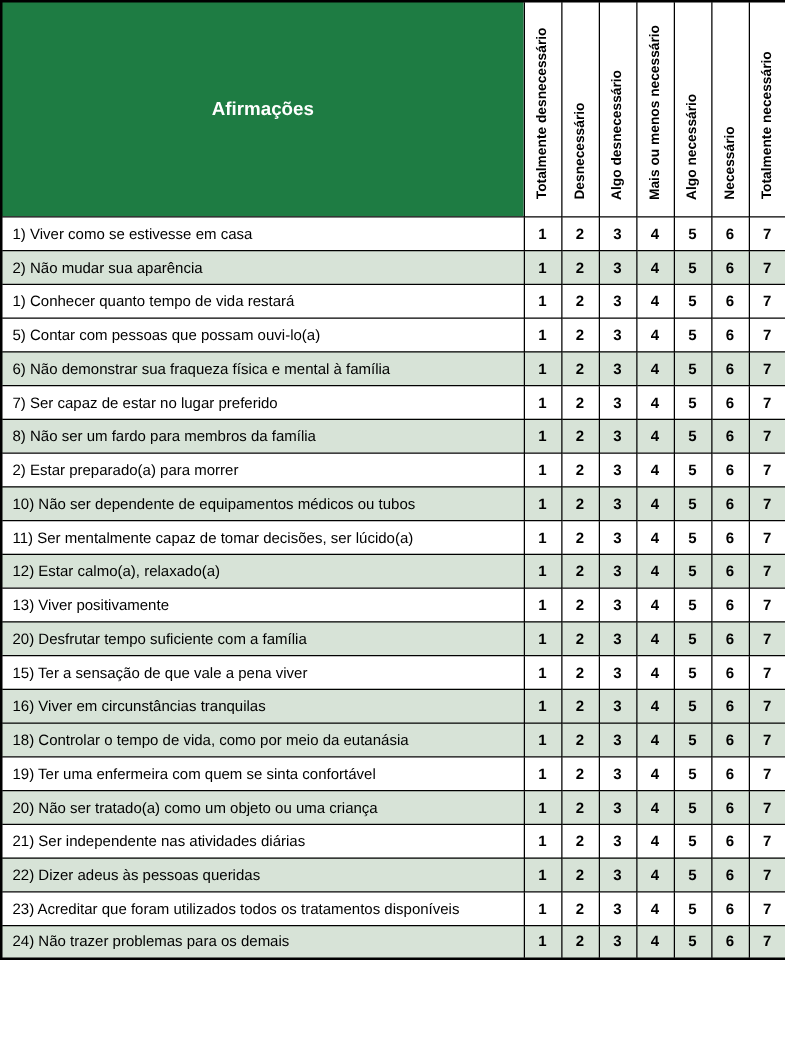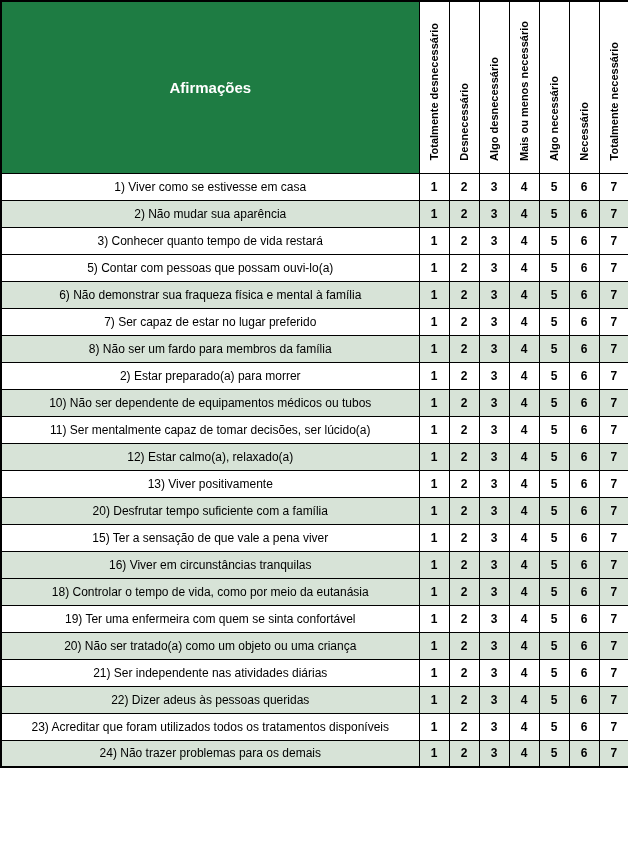--- a/index.html
+++ b/index.html
@@ -47,21 +47,21 @@
     font-size:11px;
     line-height:1.1;
     padding:8px 0;
   }
   tbody td{
     height:27px;
     font-size:12px;
   }
   td.stmt{
     padding:3px 8px;
-    text-align:center;
+    text-align:left;
   }
   td.num{
     text-align:center;
     font-weight:bold;
     padding:0;
   }
   tr.alt{background:var(--alt);}
 </style>
 </head>
 <body>
@@ -106,21 +106,21 @@
         <td class="stmt">2) Não mudar sua aparência</td>
         <td class="num">1</td>
         <td class="num">2</td>
         <td class="num">3</td>
         <td class="num">4</td>
         <td class="num">5</td>
         <td class="num">6</td>
         <td class="num">7</td>
       </tr>
       <tr>
-        <td class="stmt">3) Conhecer quanto tempo de vida restará</td>
+        <td class="stmt">1) Conhecer quanto tempo de vida restará</td>
         <td class="num">1</td>
         <td class="num">2</td>
         <td class="num">3</td>
         <td class="num">4</td>
         <td class="num">5</td>
         <td class="num">6</td>
         <td class="num">7</td>
       </tr>
       <tr>
         <td class="stmt">5) Contar com pessoas que possam ouvi-lo(a)</td>

